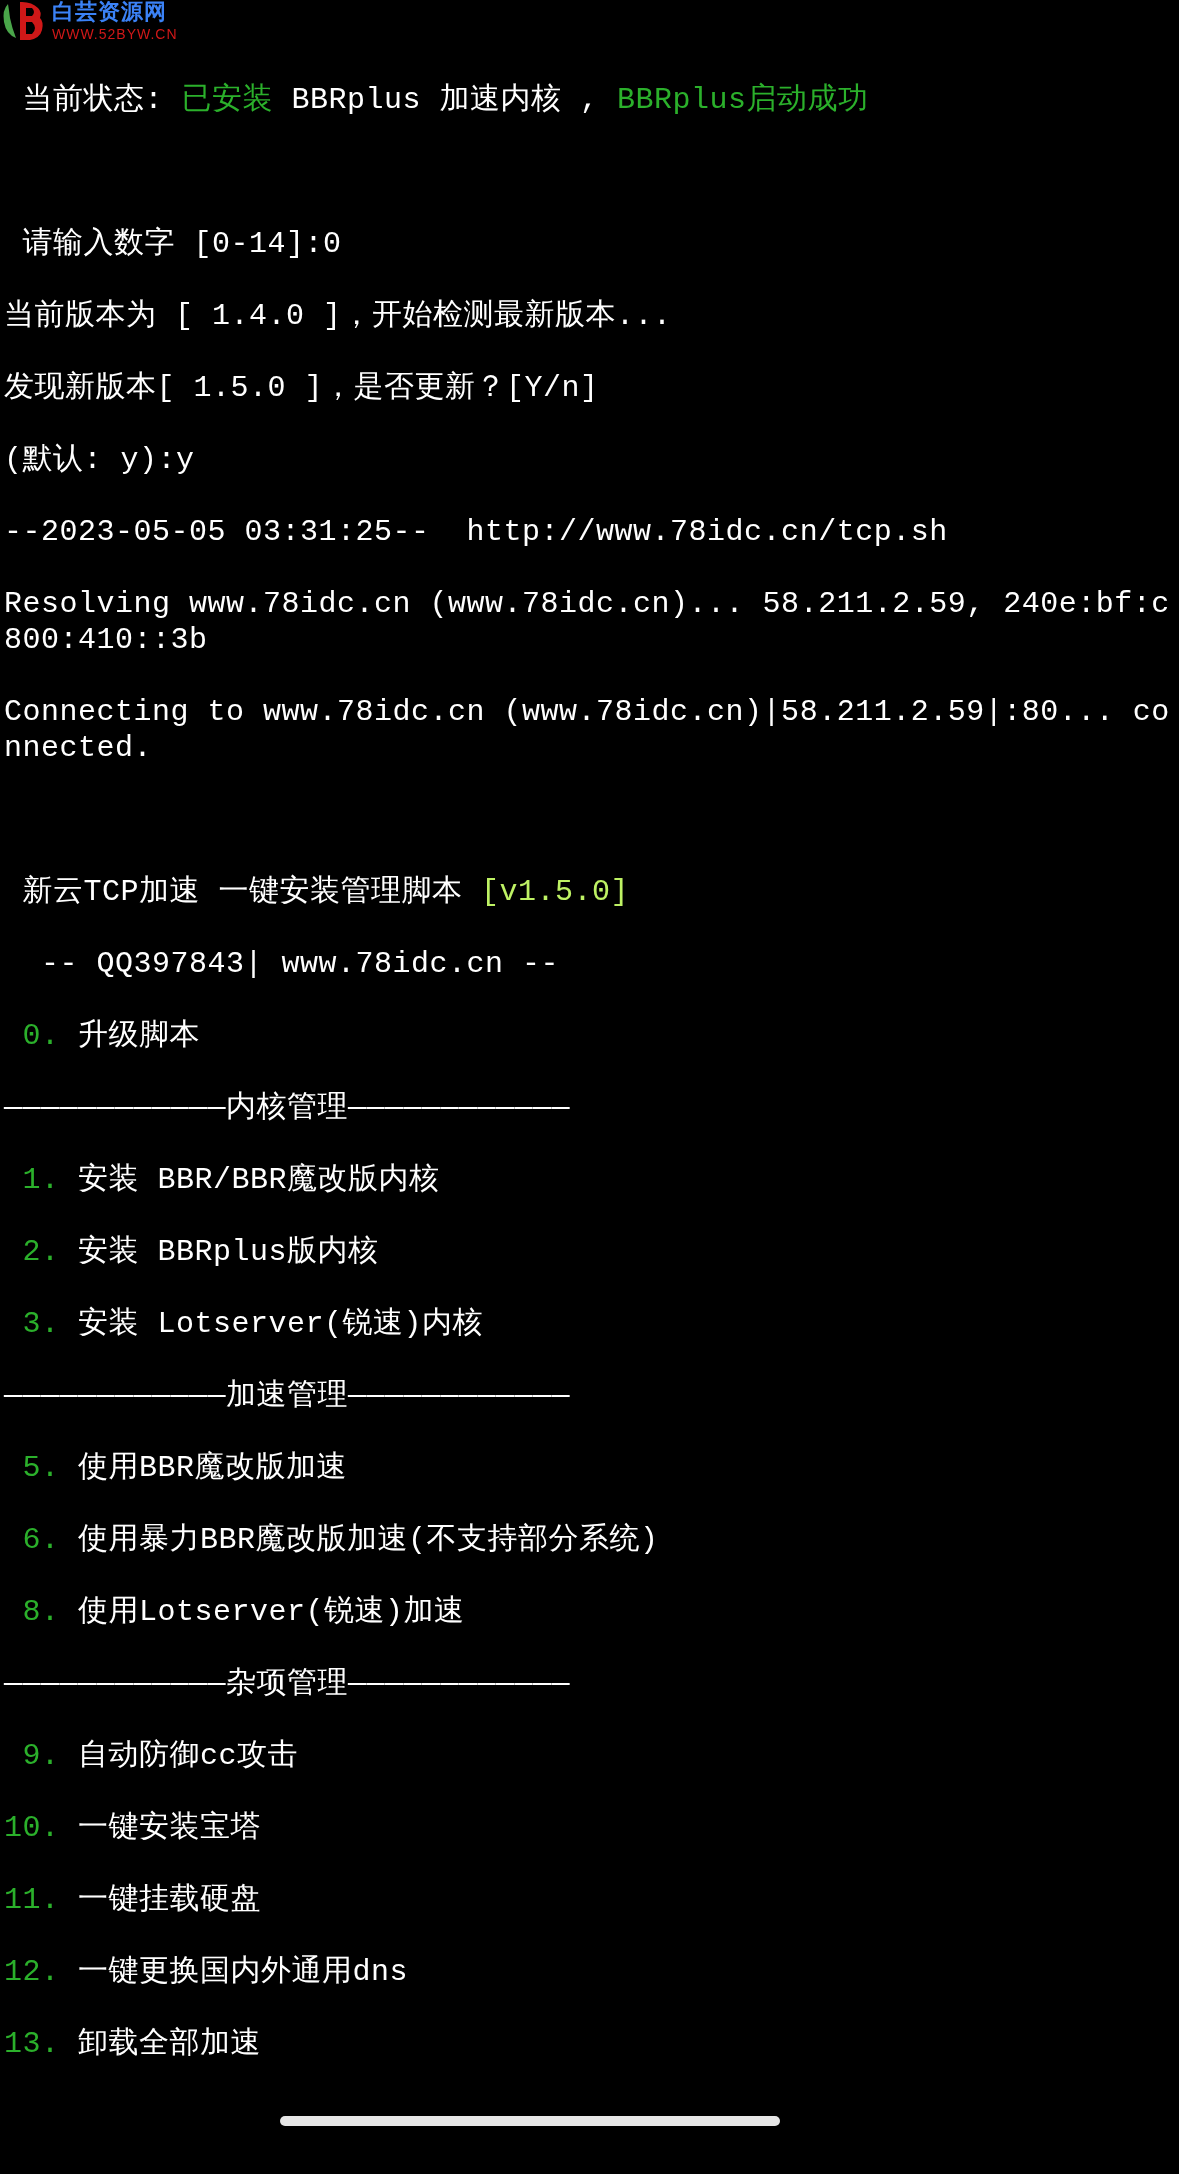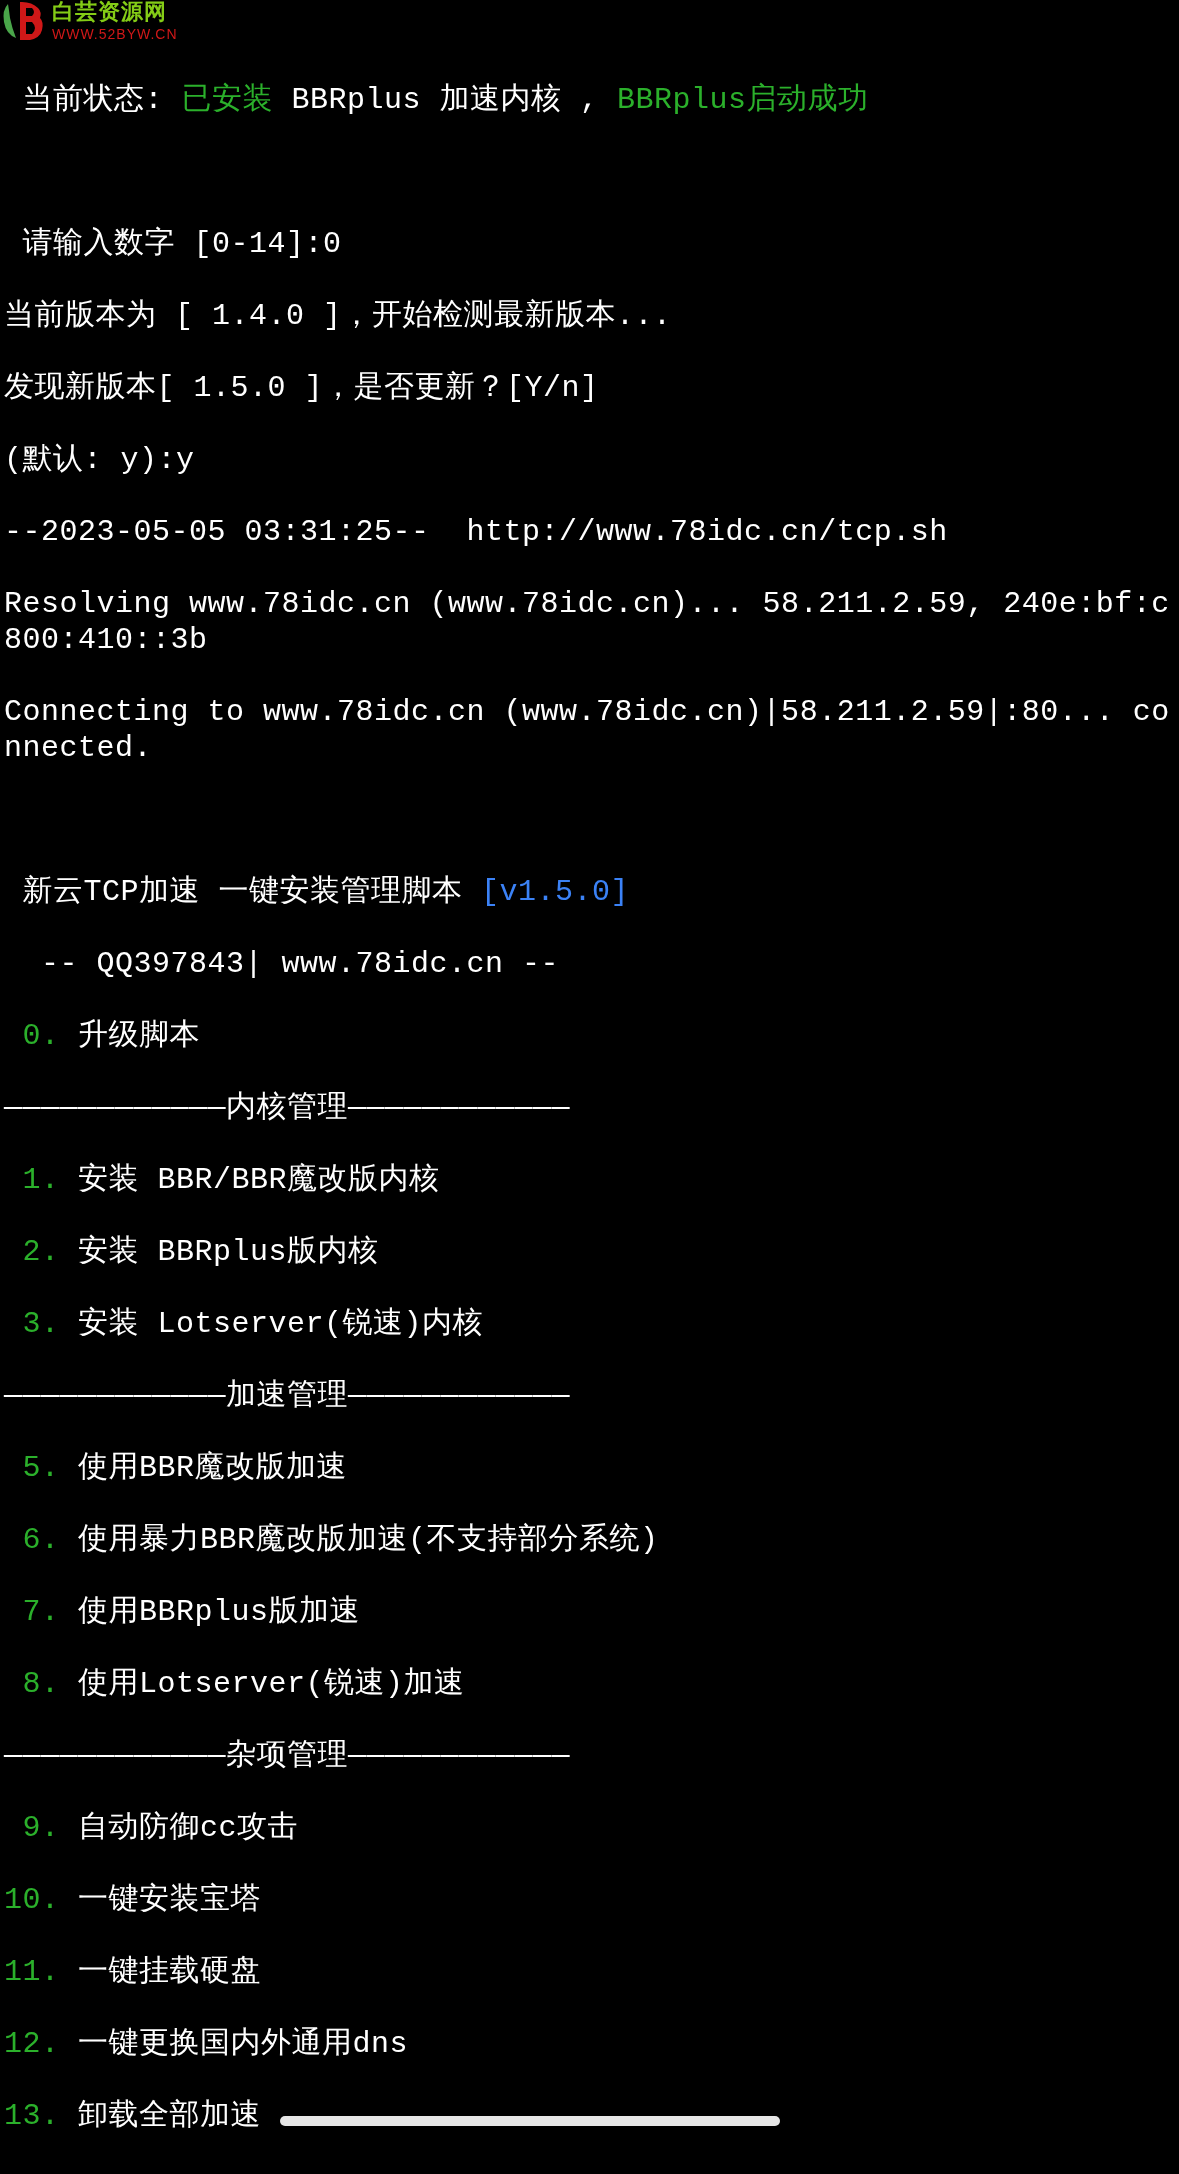--- a/index.html
+++ b/index.html
@@ -31,21 +31,21 @@
     }
     .watermark-logo {
       width: 48px;
       height: 42px;
       position: relative;
     }
     .watermark-text {
       margin-left: 4px;
     }
     .watermark-title {
-      color: #84cc16;
+      color: #3b82f6;
       font-size: 22px;
       font-weight: bold;
       font-family: sans-serif;
       letter-spacing: 1px;
     }
     .watermark-url {
       color: #d01818;
       font-size: 14px;
       font-family: sans-serif;
       letter-spacing: 1px;
@@ -53,21 +53,21 @@
     .terminal {
       padding-top: 42px;
       white-space: pre-wrap;
       word-break: break-all;
     }
     .line {
       display: block;
       min-height: 36px;
     }
     .green { color: #2bb02b; text-align: center; }
-    .red { color: #3b82f6; }
+    .red { color: #bef264; }
     .scrollbar {
       position: absolute;
       bottom: 48px;
       left: 280px;
       width: 500px;
       height: 10px;
       background: rgba(255,255,255,0.9);
       border-radius: 5px;
     }
   </style>
@@ -101,21 +101,20 @@
 <span class="line"><span> 新云TCP加速 一键安装管理脚本 </span><span class="red">[v1.5.0]</span></span>
 <span class="line">  -- QQ397843| www.78idc.cn --</span>
 <span class="line"><span class="green"> 0.</span><span> 升级脚本</span></span>
 <span class="line">————————————内核管理————————————</span>
 <span class="line"><span class="green"> 1.</span><span> 安装 BBR/BBR魔改版内核</span></span>
 <span class="line"><span class="green"> 2.</span><span> 安装 BBRplus版内核</span></span>
 <span class="line"><span class="green"> 3.</span><span> 安装 Lotserver(锐速)内核</span></span>
 <span class="line">————————————加速管理————————————</span>
 <span class="line"><span class="green"> 5.</span><span> 使用BBR魔改版加速</span></span>
 <span class="line"><span class="green"> 6.</span><span> 使用暴力BBR魔改版加速(不支持部分系统)</span></span>
-<span class="line"><span class="green"> 7.</span><span> 使用BBRplus版加速</span></span>
 <span class="line"><span class="green"> 8.</span><span> 使用Lotserver(锐速)加速</span></span>
 <span class="line">————————————杂项管理————————————</span>
 <span class="line"><span class="green"> 9.</span><span> 自动防御cc攻击</span></span>
 <span class="line"><span class="green">10.</span><span> 一键安装宝塔</span></span>
 <span class="line"><span class="green">11.</span><span> 一键挂载硬盘</span></span>
 <span class="line"><span class="green">12.</span><span> 一键更换国内外通用dns</span></span>
 <span class="line"><span class="green">13.</span><span> 卸载全部加速</span></span>
 
 
 

